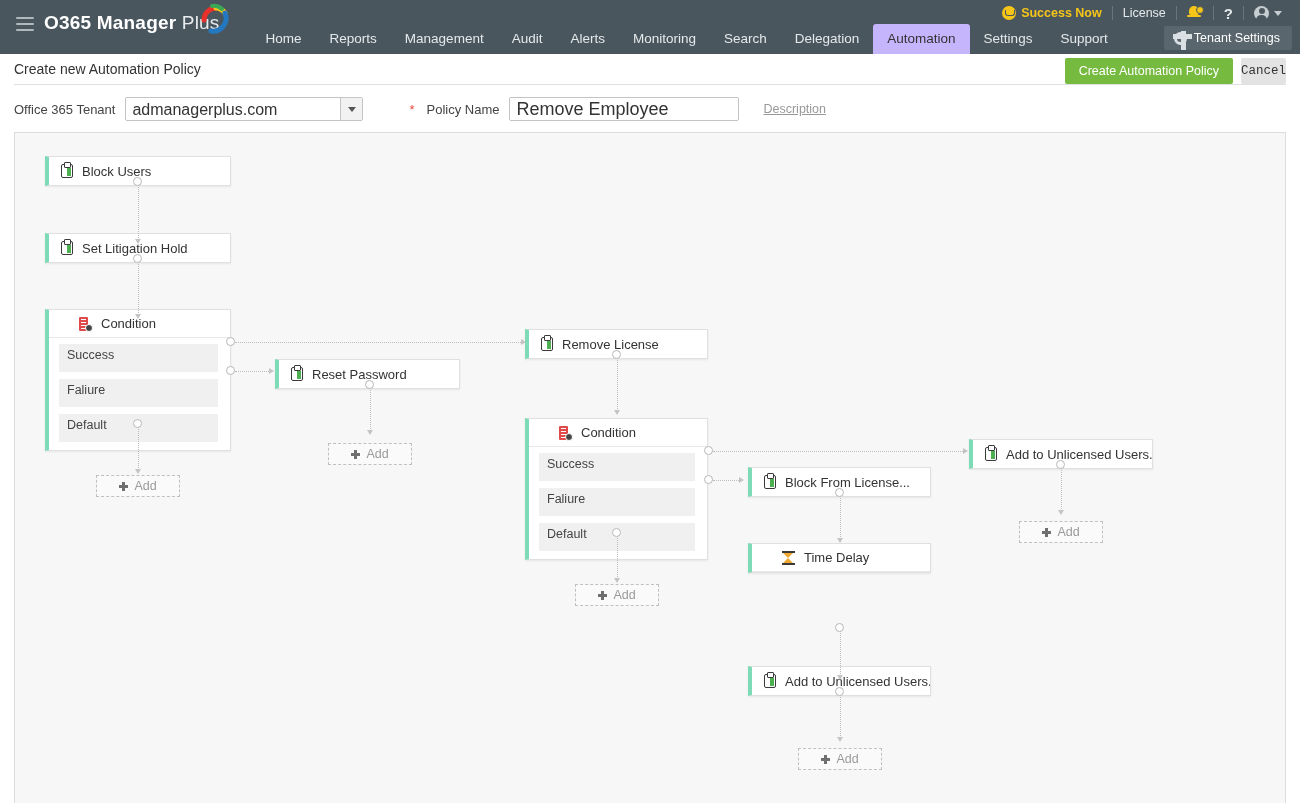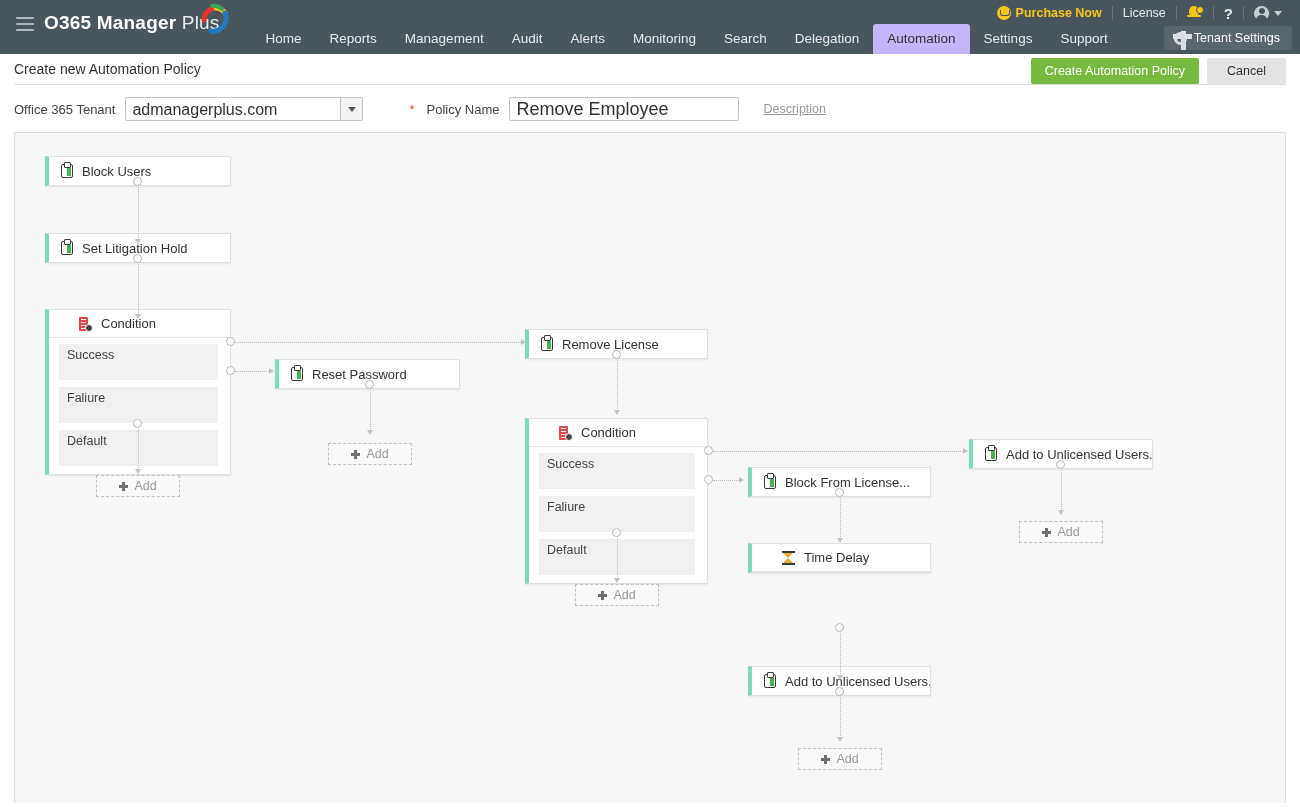--- a/index.html
+++ b/index.html
@@ -133,22 +133,22 @@
   }
   .page-title { font-size: 14px; color:#333; }
   .subhead-actions { position:absolute; right: 14px; top: 4px; display:flex; gap: 8px; }
   .btn-primary {
     background:#76ba40; color:#fff; border:none;
     font-size:12.5px; padding: 6px 14px; border-radius:2px; cursor:pointer;
     font-family: inherit;
   }
   .btn-default {
     background:#e3e3e3; color:#333; border:none;
-    font-size:12.5px; padding: 6px 20px; border-radius:2px; cursor:pointer;
-    font-family: Liberation Sans, sans-serif;
+    font-size:12.5px; padding: 6px 0; border-radius:2px; cursor:pointer;
+    font-family: Liberation Mono, monospace;
   }
   .divider { height:1px; background:#e0e0e0; margin: 0 14px; }
 
   
   .formrow {
     display:flex; align-items:center;
     padding: 12px 14px 11px 14px;
     gap: 10px;
     font-size: 13px; color:#444;
   }
@@ -248,21 +248,21 @@
   }
   .hourglass .hg span {
     position:absolute; left:0; width:0; height:0;
     border-left:5.5px solid transparent; border-right:5.5px solid transparent;
   }
   .hourglass .hg .up { top:0; border-top:5px solid #f0a830; }
   .hourglass .hg .dn { bottom:0; border-bottom:5px solid #f0a830; }
 
   .crow {
     background: #f0f0f0;
-    height: 36px; line-height: 22px;
+    height: 28px; line-height: 22px;
     margin: 0 12px 7px 10px;
     padding: 0 8px;
     font-size: 12.5px; color:#444;
     cursor:pointer;
   }
   .crow:last-child{ margin-bottom:0; }
 
   .delay-text { padding: 8px 14px 6px 14px; font-size:13px; color:#8a8a8a; }
   .delay-text b { color:#444; font-weight:bold; }
 
@@ -335,21 +335,21 @@
     <div class="tab">Search</div>
     <div class="tab">Delegation</div>
     <div class="tab active">Automation</div>
     <div class="tab">Settings</div>
     <div class="tab">Support</div>
   </div>
 
   <div class="topright">
     <div class="item purchase">
       <span class="cart-icon"></span>
-      <span>Purchase Now</span>
+      <span>Success Now</span>
     </div>
     <div class="sep"></div>
     <div class="item">
       <span>License</span>
     </div>
     <div class="sep"></div>
     <div class="item">
       <span class="bell-icon">
         <span class="b"></span>
           <span class="dot"></span>

